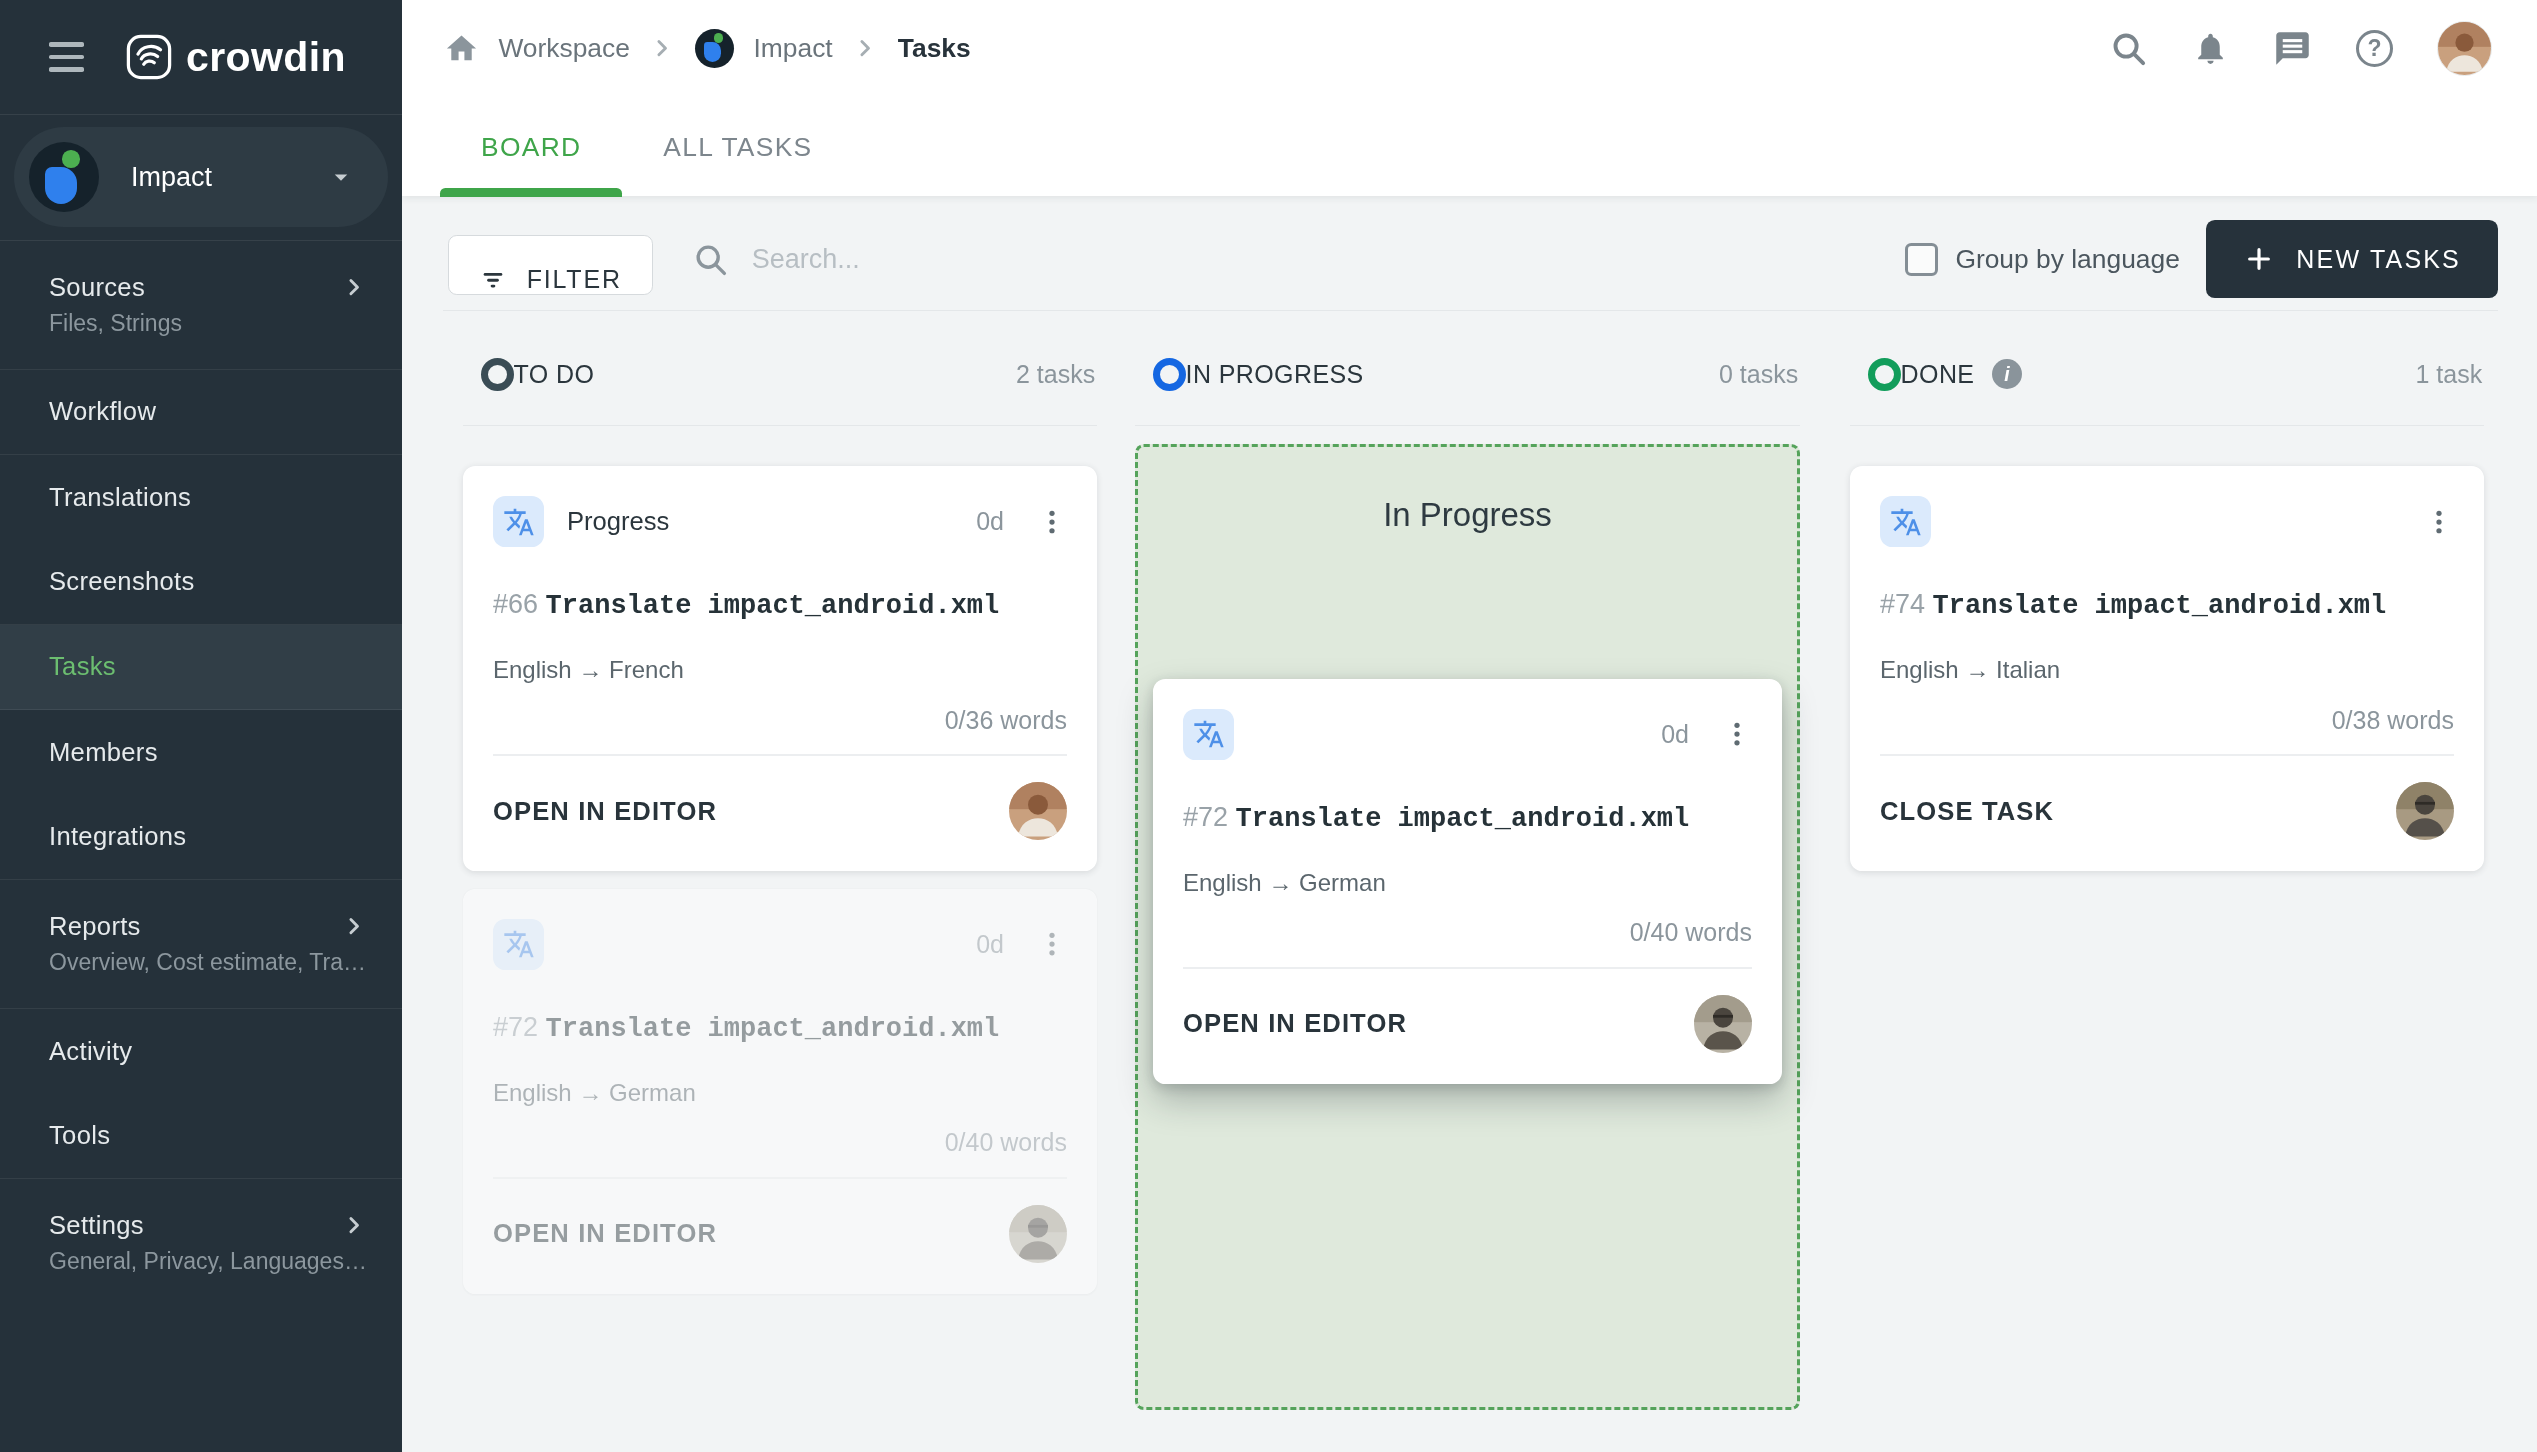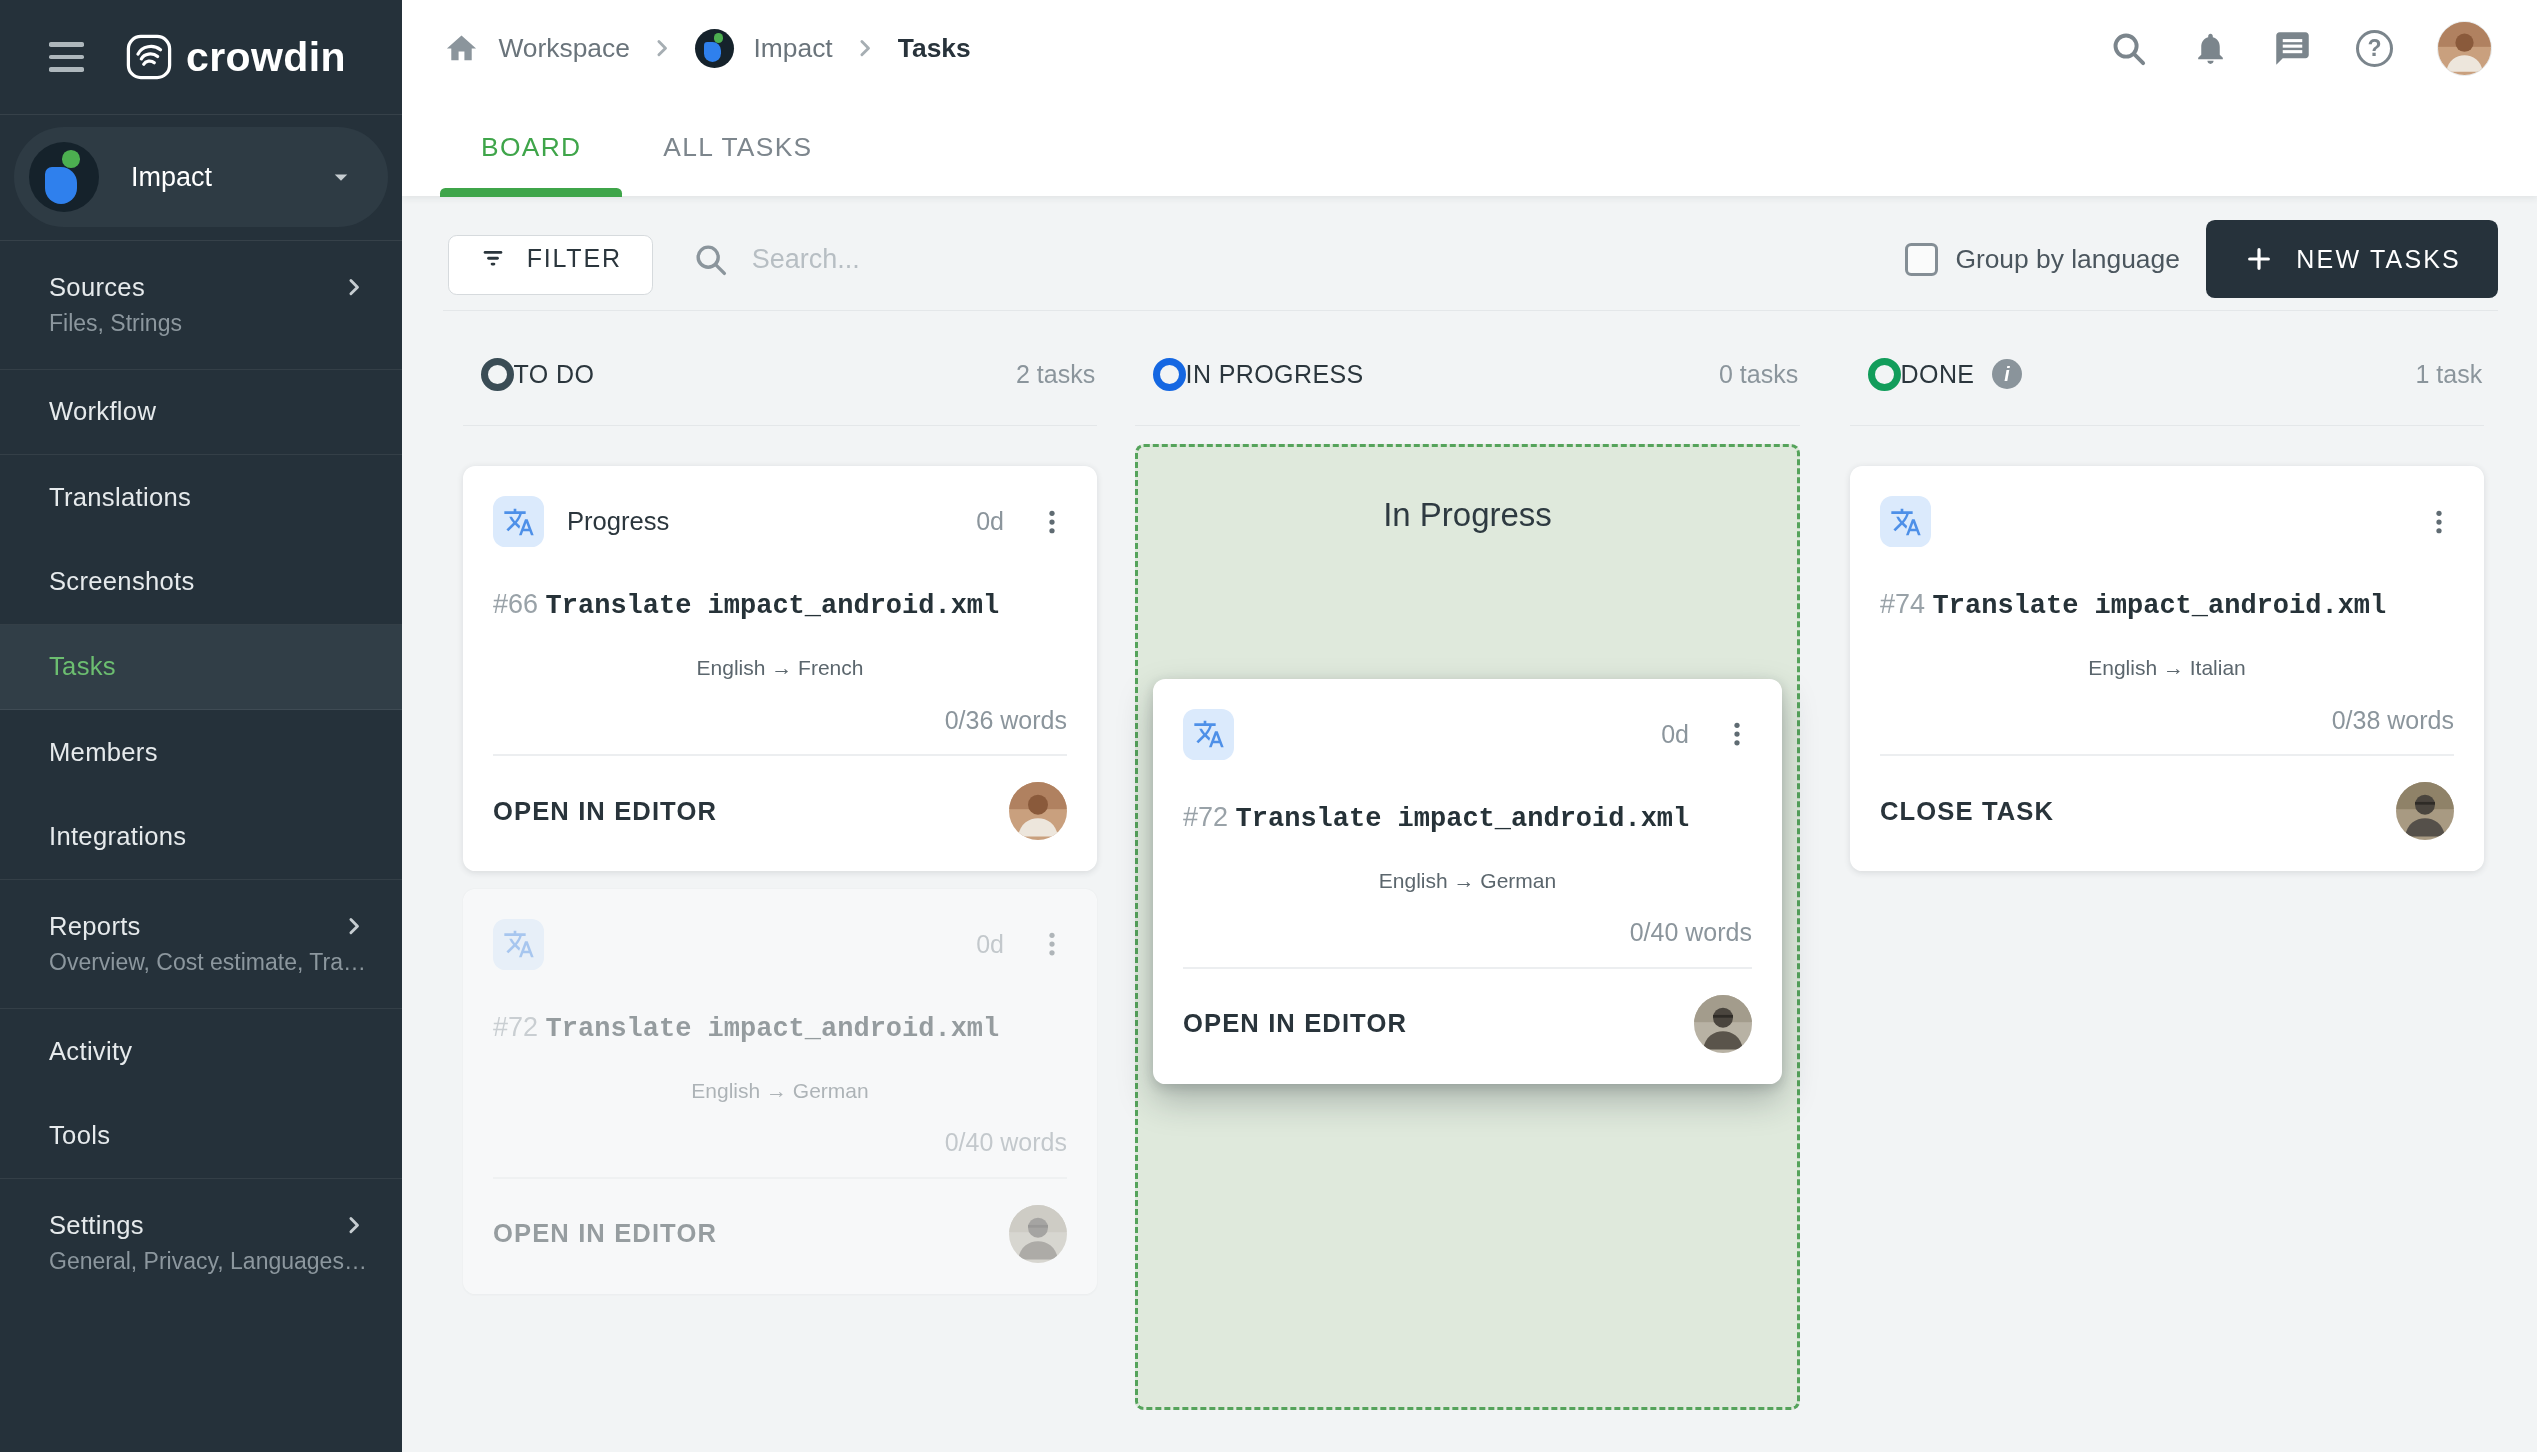--- a/index.html
+++ b/index.html
@@ -77,22 +77,22 @@
   .tab.active .tab-label { color: #3FA54A; }
   .tab-underline { position: absolute; left: 0; right: 0; bottom: 0; height: 8.8px; background: #3FA54A; border-radius: 5.3px 5.3px 0 0; }
 
   
   .board { position: absolute; left: 402px; top: 196px; right: 0; bottom: 0; background: #F2F4F5; }
   .toolbar {
     height: 115px; margin: 0 40px 0 41px; border-bottom: 1.8px solid #E4E7E9;
     display: flex; align-items: center; padding: 12.3px 0 0 5.3px;
   }
   .filter-btn {
-    height: 60px; padding: 8px 30px; background: #FFFFFF; border: 1.8px solid #D6DADD; border-radius: 8.8px;
-    display: flex; align-items: flex-start; gap: 19.4px; cursor: pointer; margin-top: 11px;
+    height: 60px; padding: 0 30px; background: #FFFFFF; border: 1.8px solid #D6DADD; border-radius: 8.8px;
+    display: flex; align-items: flex-end; gap: 19.4px; cursor: pointer; margin-top: 11px;
   }
   .filter-btn .flabel { font-size: 25px; font-weight: 500; letter-spacing: 1.8px; color: #2B363D; }
   .searchbox { display: flex; align-items: center; margin-left: 39px; gap: 23px; flex: 1; }
   .searchbox input {
     border: none; outline: none; background: transparent; font-size: 27px; color: #2B363D; width: 529px;
     font-family: "Liberation Sans", "DejaVu Sans", sans-serif;
   }
   .searchbox input::placeholder { color: #B7BEC3; }
   .group-check { display: flex; align-items: center; gap: 17.6px; cursor: pointer; margin-right: 26.4px; }
   .checkbox { width: 33px; height: 33px; border: 3.5px solid #848E95; border-radius: 6.2px; background: rgba(255,255,255,0.6); }
@@ -129,21 +129,21 @@
   .type-icon {
     width: 51px; height: 51px; border-radius: 12.3px; background: #DBEAFC;
     display: flex; align-items: center; justify-content: center; flex: 0 0 auto;
   }
   .type-label { margin-left: 23px; font-size: 25.6px; color: #2B363D; }
   .due { margin-left: auto; font-size: 25px; color: #8B959C; }
   .kebab { margin-left: 33px; background: none; border: none; cursor: pointer; display: flex; }
   .card-title { margin-top: 42px; font-size: 27px; }
   .cid { color: #99A2A8; font-weight: 400; }
   .ctitle { color: #263238; font-weight: 700; font-family: Liberation Mono, monospace; }
-  .langs { margin-top: 35px; font-size: 21px; color: #5B666D; text-align: center; }
+  .langs { margin-top: 35px; font-size: 24px; color: #5B666D; }
   .words { margin-top: auto; text-align: right; font-size: 25px; color: #8B959C; }
   .cdivider { height: 1.8px; background: #ECEEF0; margin-top: 19.4px; }
   .card-foot { display: flex; align-items: center; margin-top: 25px; height: 60px; }
   .action { font-size: 25.6px; font-weight: 700; letter-spacing: 1.1px; color: #29343B; cursor: pointer; }
   .card-avatar { width: 58px; height: 58px; margin-left: auto; }
 
   .card.ghost { opacity: 0.45; box-shadow: 0 0.9px 2.6px rgba(41,52,59,0.10); margin-top: 17.6px; }
 
   .dropzone {
     margin-top: 17.6px; height: 966px; background: #DFE9DC; border: 3.5px dashed #55A35B; border-radius: 8.8px;

